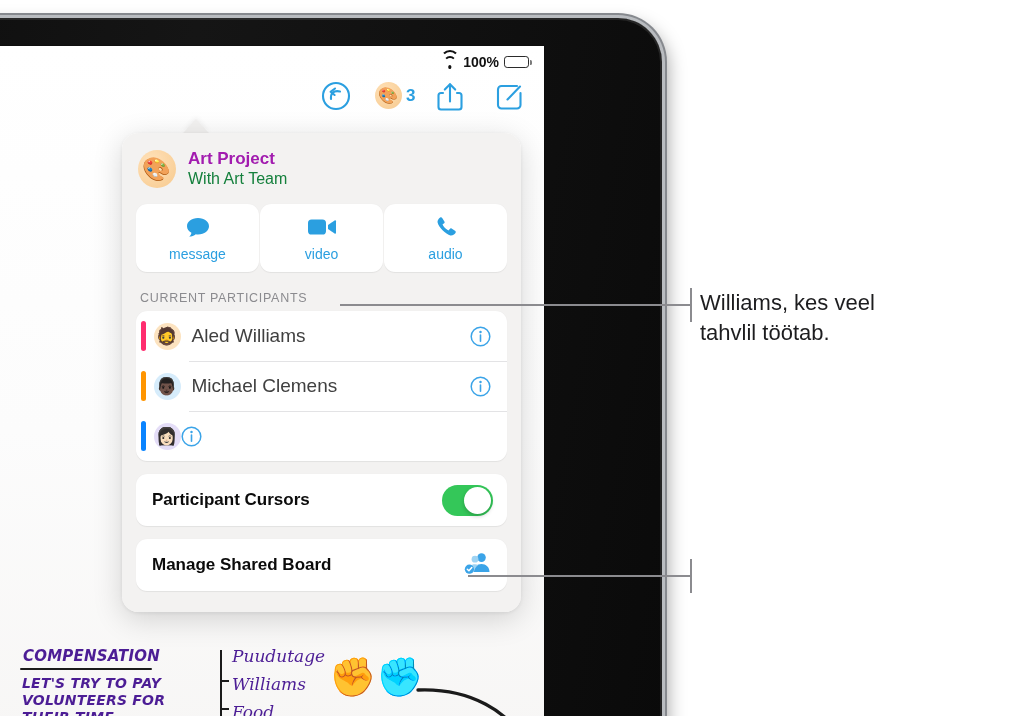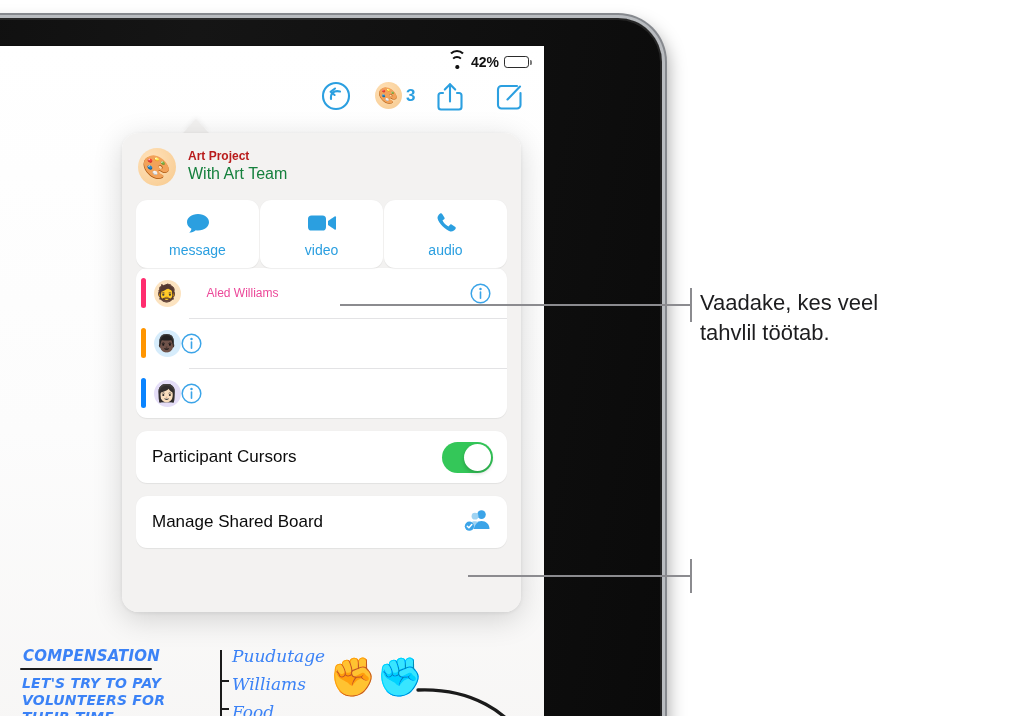--- a/index.html
+++ b/index.html
@@ -114,21 +114,21 @@
     filter: drop-shadow(0 -2px 2px rgba(0,0,0,.05));
   }
 
   .pop-header { display: flex; align-items: center; gap: 12px; padding: 15px 16px 6px 16px; }
   .pop-header-avatar {
     width: 38px; height: 38px; border-radius: 50%;
     background: radial-gradient(circle at 35% 32%, #ffe2bb, #f7c98c);
     display: flex; align-items: center; justify-content: center;
     font-size: 23px; line-height: 1;
   }
-  .pop-title { font-size: 12px; font-weight: bold; color: #b91c1c; line-height: 1.25; }
+  .pop-title { font-size: 17px; font-weight: bold; color: #a21caf; line-height: 1.25; }
   .pop-subtitle { font-size: 16px; color: #15803d; line-height: 1.3; }
 
   .action-row { display: flex; gap: 1px; padding: 8px 14px 0 14px; align-items: flex-end; }
   .action-btn {
     flex: 1; height: 68px; background: #ffffff; border-radius: 11px;
     display: flex; flex-direction: column; align-items: center; justify-content: center; gap: 7px;
     cursor: pointer;
     box-shadow: 0 0.5px 1px rgba(0,0,0,.07);
   }
   .action-label { font-size: 14px; color: #2b9fe0; }
@@ -148,45 +148,45 @@
     display: flex; align-items: center; height: 50px; position: relative; cursor: pointer;
   }
   .participant + .participant::before {
     content: ""; position: absolute; left: 53px; right: 0; top: 0; height: 1px; background: #e3e3e5;
   }
   .accent-bar { width: 4.5px; height: 30px; border-radius: 3px; margin-left: 5px; flex: none; }
   .memoji {
     width: 27px; height: 27px; border-radius: 50%; margin-left: 8px; flex: none;
     display: flex; align-items: center; justify-content: center; font-size: 17px; line-height: 1;
   }
-  .participant-name { margin-left: 26px; font-size: 12px; color: #ec4899; flex: 1; }
+  .participant-name { margin-left: 11px; font-size: 19px; color: #404040; flex: 1; }
   .info-icon { margin-right: 16px; width: 21px; height: 21px; flex: none; cursor: pointer; }
 
   .row-card {
     margin: 13px 14px 0 14px; background: #ffffff; border-radius: 11px;
     display: flex; align-items: center; justify-content: space-between;
     height: 52px; padding: 0 14px 0 16px; box-sizing: border-box;
     box-shadow: 0 0.5px 1px rgba(0,0,0,.07);
     cursor: pointer;
   }
-  .row-label { font-size: 17px; color: #0b0b0b; }
+  .row-label { font-size: 17px; color: #0b0b0b; font-weight: bold; }
   .switch {
     width: 51px; height: 31px; border-radius: 16px; background: #34C759;
     position: relative; cursor: pointer; flex: none;
   }
   .switch .knob {
     position: absolute; top: 2px; left: 22px; width: 27px; height: 27px;
     border-radius: 50%; background: #fff; box-shadow: 0 2px 4px rgba(0,0,0,.22);
   }
 
   
   .hw {
     position: absolute;
     font-family: "DejaVu Serif", serif;
-    color: #3b82f6;
+    color: #4c1d95;
     white-space: pre;
     pointer-events: none;
   }
   .hw-caps {
     font-family: "DejaVu Sans", sans-serif;
     font-weight: bold; font-style: italic;
     font-size: 14px; line-height: 17px;
     letter-spacing: .2px;
   }
   .hw-list {
@@ -239,21 +239,21 @@
       <path d="M2 8 C52 6 96 28 112 68" stroke="#1b1b1b" stroke-width="3.4" fill="none" stroke-linecap="round"></path>
       <path d="M99 58 L113 74 L118 53" stroke="#1b1b1b" stroke-width="3.4" fill="none" stroke-linecap="round" stroke-linejoin="round"></path>
     </svg>
 
     <div class="statusbar">
       <span class="wifi-icon">
         <i></i>
           <i></i>
           <span class="wifi-dot"></span>
       </span>
-      <span>42%</span>
+      <span>100%</span>
       <span class="battery">
         <span class="battery-body"><span class="battery-fill"></span></span>
         <span class="battery-cap"></span>
       </span>
     </div>
 
     <div class="toolbar">
 
       <span class="tool" style="left:540px;">
         <svg width="32" height="32" viewBox="0 0 32 32">
@@ -316,39 +316,41 @@
         <div class="action-btn">
           <span class="action-icon">
             <svg width="24" height="24" viewBox="0 0 24 24">
               <path d="M6.6 2.3 C5.4 2.6 3.2 5.3 3.6 7.6 C4.3 12 11.9 19.7 16.4 20.4 C18.6 20.8 21.3 18.6 21.7 17.4 C21.9 16.7 21.6 16.2 21 15.8 L17.6 13.6 C16.9 13.2 16.3 13.3 15.8 13.9 L14.4 15.5 C12.1 14.4 9.6 11.9 8.5 9.6 L10.1 8.2 C10.7 7.7 10.8 7.1 10.4 6.4 L8.2 3 C7.8 2.4 7.3 2.1 6.6 2.3 Z" fill="#2b9fe0"></path>
             </svg>
           </span>
           <span class="action-label">audio</span>
         </div>
       </div>
 
+      <div class="section-label">CURRENT PARTICIPANTS</div>
 
       <div class="list-card">
 
         <div class="participant">
           <span class="accent-bar" style="background:#FF2D6F;"></span>
           <span class="memoji" style="background:#FCE3C0;">🧔</span>
           <span class="participant-name">Aled Williams</span>
           <span class="info-icon">
             <svg width="21" height="21" viewBox="0 0 21 21">
               <circle cx="10.5" cy="10.5" r="9.3" fill="none" stroke="#3ba4e8" stroke-width="1.5"></circle>
               <circle cx="10.5" cy="6" r="1.25" fill="#3ba4e8"></circle>
               <path d="M10.5 9 V15.3" stroke="#3ba4e8" stroke-width="1.6" stroke-linecap="round"></path>
             </svg>
           </span>
         </div>
 
         <div class="participant">
           <span class="accent-bar" style="background:#FF9500;"></span>
           <span class="memoji" style="background:#D6ECFB;">👨🏿</span>
+          <span class="participant-name">Michael Clemens</span>
           <span class="info-icon">
             <svg width="21" height="21" viewBox="0 0 21 21">
               <circle cx="10.5" cy="10.5" r="9.3" fill="none" stroke="#3ba4e8" stroke-width="1.5"></circle>
               <circle cx="10.5" cy="6" r="1.25" fill="#3ba4e8"></circle>
               <path d="M10.5 9 V15.3" stroke="#3ba4e8" stroke-width="1.6" stroke-linecap="round"></path>
             </svg>
           </span>
         </div>
 
         <div class="participant">
@@ -383,18 +385,18 @@
             <path d="M4.3 18.2 L5.9 19.8 L8.8 16.6" stroke="#ffffff" stroke-width="1.5" fill="none" stroke-linecap="round" stroke-linejoin="round"></path>
           </svg>
         </span>
       </div>
 
     </div>
   </div>
 
   <div class="leader" style="left:340px; top:304px; width:350px;"></div>
   <div class="leader-cap" style="left:690px; top:288px; height:34px;"></div>
-  <div class="callout" style="left:700px; top:288px; width:310px;"><span>Vaadake, kes veel</span><br><span>tahvlil töötab.</span></div>
+  <div class="callout" style="left:700px; top:288px; width:310px;"><span>Williams, kes veel</span><br><span>tahvlil töötab.</span></div>
 
   <div class="leader" style="left:468px; top:575px; width:222px;"></div>
   <div class="leader-cap" style="left:690px; top:559px; height:34px;"></div>
 
 </div>
 
 </body></html>

